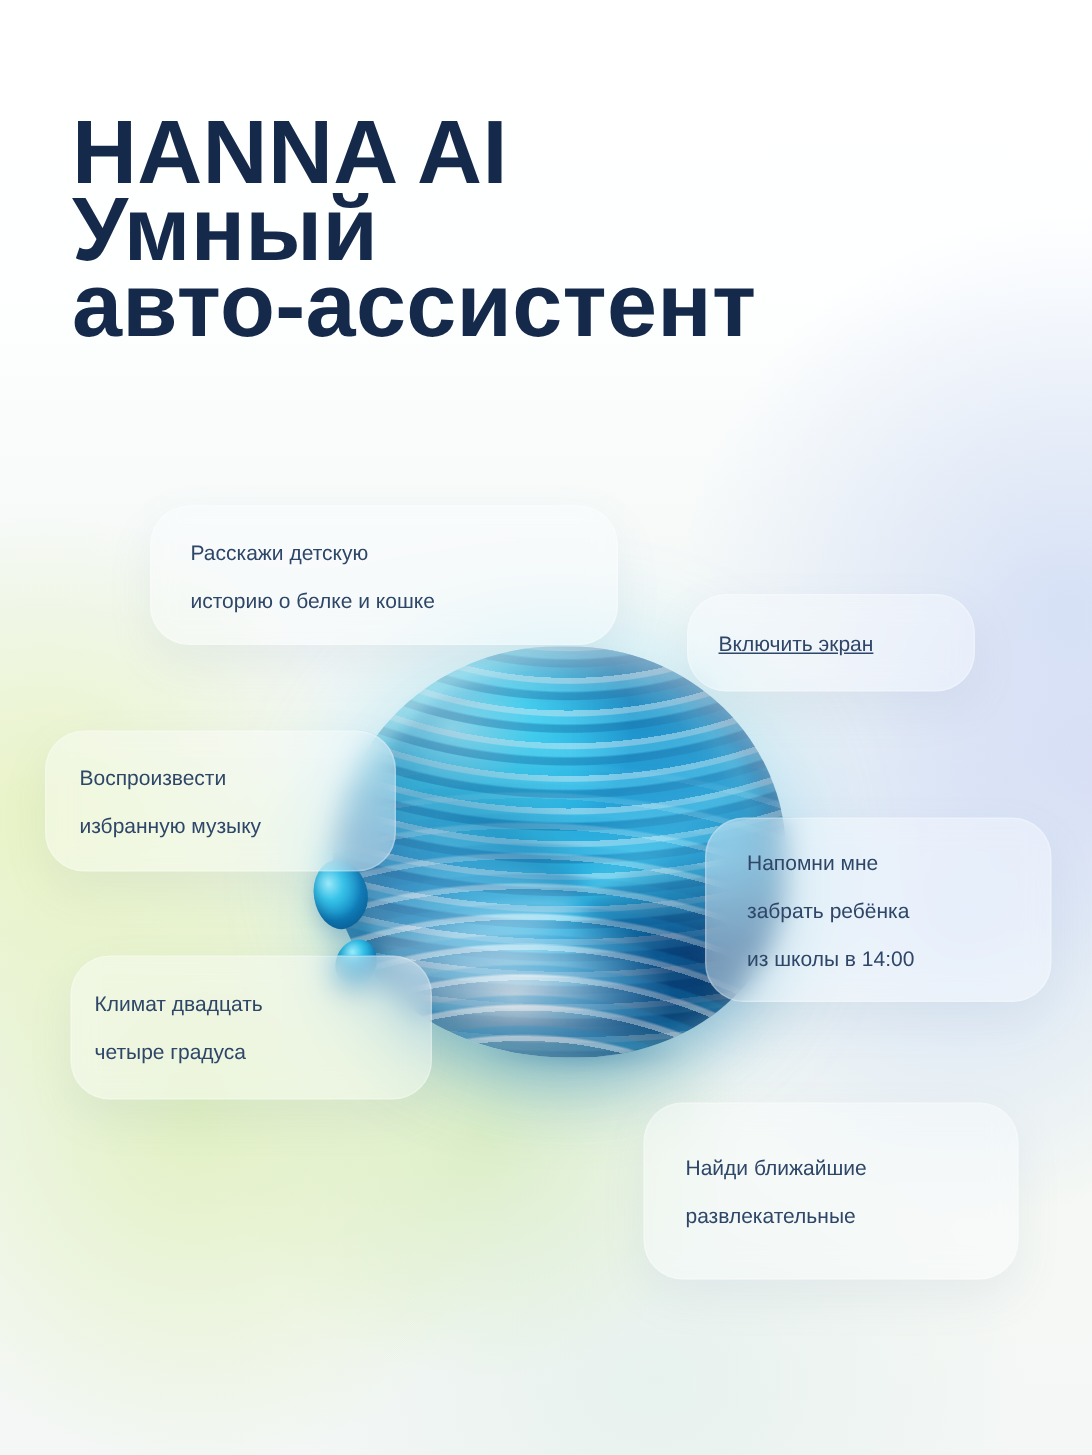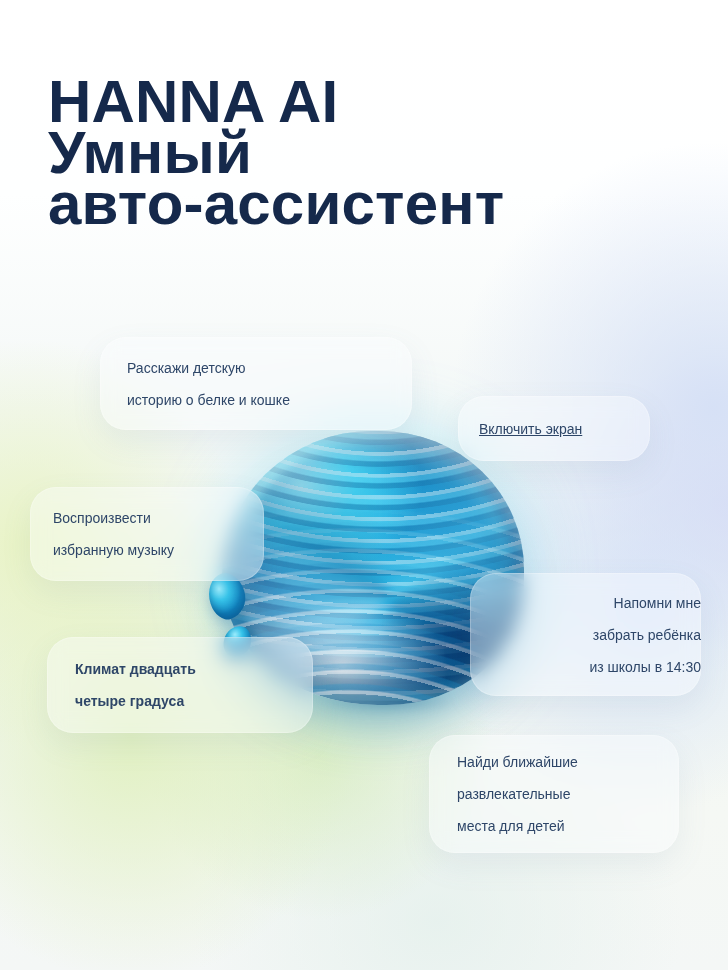--- a/index.html
+++ b/index.html
@@ -147,31 +147,30 @@
 
   <div class="bubble" style="left:458px; top:396px; width:192px; height:65px; padding-left:21px;text-decoration:underline;">
     <span class="line">Включить экран</span>
   </div>
 
   <div class="bubble" style="left:30px; top:487px; width:234px; height:94px; padding-left:23px;">
     <span class="line">Воспроизвести</span>
     <span class="line">избранную музыку</span>
   </div>
 
-  <div class="bubble" style="left:470px; top:573px; width:231px; height:123px; padding-left:28px;text-align:right;">
+  <div class="bubble" style="left:470px; top:545px; width:231px; height:123px; padding-left:28px;">
     <span class="line">Напомни мне</span>
     <span class="line">забрать ребёнка</span>
-    <span class="line">из школы в 14:30</span>
+    <span class="line">из школы в 14:00</span>
   </div>
 
-  <div class="bubble" style="left:47px; top:637px; width:266px; height:96px; padding-left:28px;font-weight:bold;">
+  <div class="bubble" style="left:47px; top:637px; width:241px; height:96px; padding-left:16px;">
     <span class="line">Климат двадцать</span>
     <span class="line">четыре градуса</span>
   </div>
 
 
   <div class="bubble" style="left:417px; top:735px; width:250px; height:118px; padding-left:28px;margin-left:12px;">
     <span class="line">Найди ближайшие</span>
     <span class="line">развлекательные</span>
-    <span class="line">места для детей</span>
   </div>
 
 </div>
 
 </body></html>

